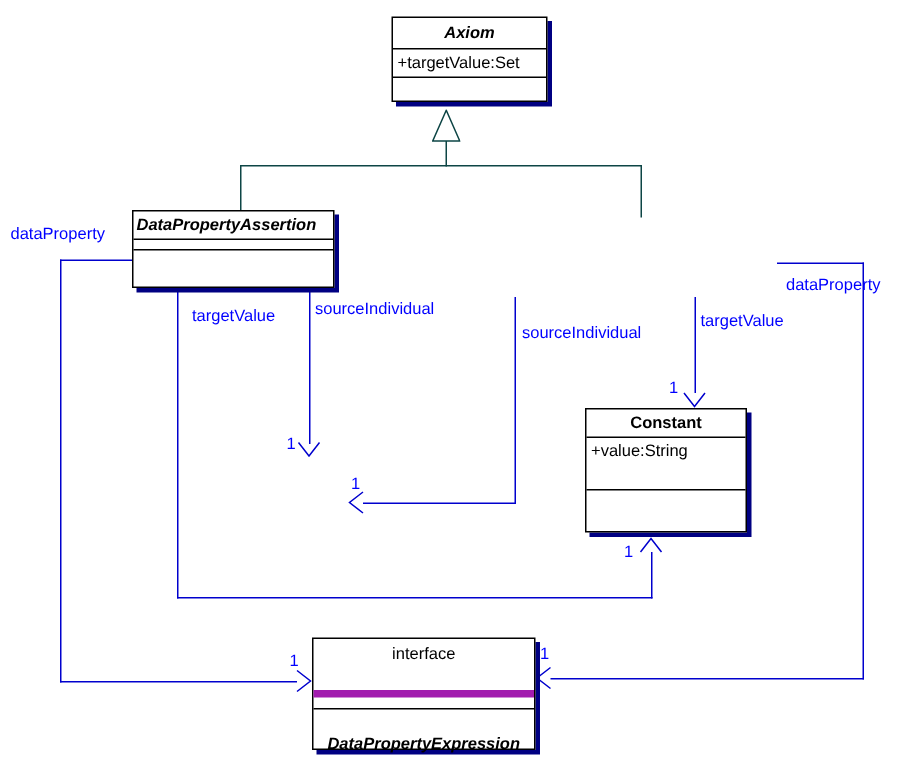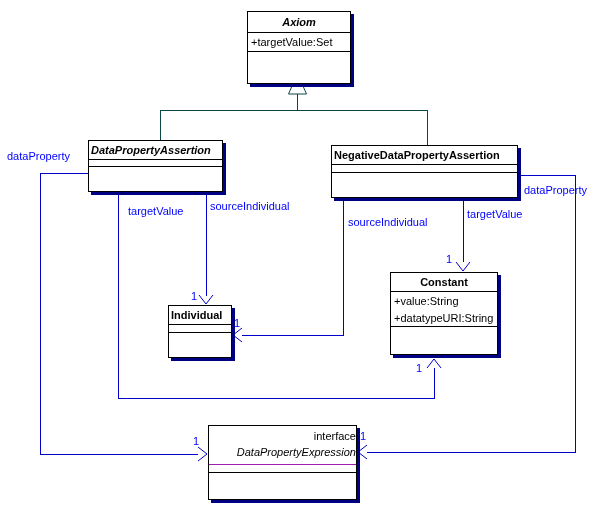--- a/index.html
+++ b/index.html
@@ -15,23 +15,23 @@
   .uml-class .title{
     font-weight:bold;white-space:nowrap;overflow:hidden;
     border-bottom:1px solid #000;box-sizing:border-box;
     padding:0 2px;display:flex;align-items:center;
   }
   .uml-class .title.center{justify-content:center;}
   .uml-class .title .ital{font-style:italic;}
   .uml-class .compartment{border-bottom:1px solid #000;box-sizing:border-box;overflow:hidden;}
   .uml-class .compartment.last{border-bottom:none;}
   .uml-class .attr{padding:2px 3px 0 3px;white-space:nowrap;line-height:15px;}
-  .stereo-wrap{border-bottom:1px solid #a21caf;box-sizing:border-box;text-align:right;padding-top:3px;}
+  .stereo-wrap{border-bottom:5px solid #a21caf;box-sizing:border-box;text-align:center;padding-top:3px;}
   .stereo-wrap .stereotype{font-style:normal;line-height:15px;}
-  .stereo-wrap .iname{font-weight:normal;font-style:italic;line-height:17px;white-space:nowrap;}
+  .stereo-wrap .iname{font-weight:bold;font-style:italic;line-height:17px;white-space:nowrap;margin-top:44px;}
   
   .aline{position:absolute;background:#0000cd;}
   .gline{position:absolute;background:#0d4545;}
   .ah{position:absolute;}
   
   .alabel{position:absolute;color:#0000ff;white-space:nowrap;}
   .mult{position:absolute;color:#0000ff;}
 </style>
 </head>
 <body>
@@ -90,61 +90,46 @@
   <span class="alabel" style="left:467px;top:208px;">targetValue</span>
   <span class="alabel" style="left:524px;top:184px;">dataProperty</span>
 
   <span class="mult" style="left:191px;top:290px;">1</span>
   <span class="mult" style="left:234px;top:317px;">1</span>
   <span class="mult" style="left:446px;top:253px;">1</span>
   <span class="mult" style="left:416px;top:362px;">1</span>
   <span class="mult" style="left:193px;top:435px;">1</span>
   <span class="mult" style="left:360px;top:430px;">1</span>
 
-  <div class="uml-class" style="left:247px;top:11px;width:104px;height:73px;">
+  <div class="uml-class" style="left:261px;top:11px;width:104px;height:57px;">
     <div class="title center" style="height:21px;">
       <span class="ital">Axiom</span>
     </div>
     <div class="compartment" style="height:19px;">
       <div class="attr">+targetValue:Set</div>
     </div>
     <div class="compartment last" style="height:19px;"></div>
   </div>
 
   <div class="uml-class" style="left:88px;top:140px;width:135px;height:52px;">
     <div class="title" style="height:19px;font-style:italic;">
       <span>DataPropertyAssertion</span>
     </div>
     <div class="compartment" style="height:7px;"></div>
     <div class="compartment last" style="height:24px;"></div>
   </div>
 
-  <div class="uml-class" style="left:331px;top:145px;width:187px;height:53px;">
-    <div class="title" style="height:19px;">
-      <span>NegativeDataPropertyAssertion</span>
-    </div>
-    <div class="compartment" style="height:8px;"></div>
-    <div class="compartment last" style="height:24px;"></div>
-  </div>
 
-  <div class="uml-class" style="left:168px;top:305px;width:64px;height:53px;">
-    <div class="title" style="height:19px;">
-      <span>Individual</span>
-    </div>
-    <div class="compartment" style="height:8px;"></div>
-    <div class="compartment last" style="height:24px;"></div>
-  </div>
 
   <div class="uml-class" style="left:390px;top:272px;width:108px;height:83px;">
     <div class="title center" style="height:19px;">
       <span>Constant</span>
     </div>
     <div class="compartment" style="height:35px;">
       <div class="attr">+value:String</div>
-      <div class="attr">+datatypeURI:String</div>
     </div>
     <div class="compartment last" style="height:27px;"></div>
   </div>
 
   <div class="uml-class" style="left:208px;top:425px;width:149px;height:75px;">
     <div class="stereo-wrap" style="height:39px;">
       <div class="stereotype">interface</div>
       <div class="iname">DataPropertyExpression</div>
     </div>
     <div class="compartment" style="height:8px;"></div>

